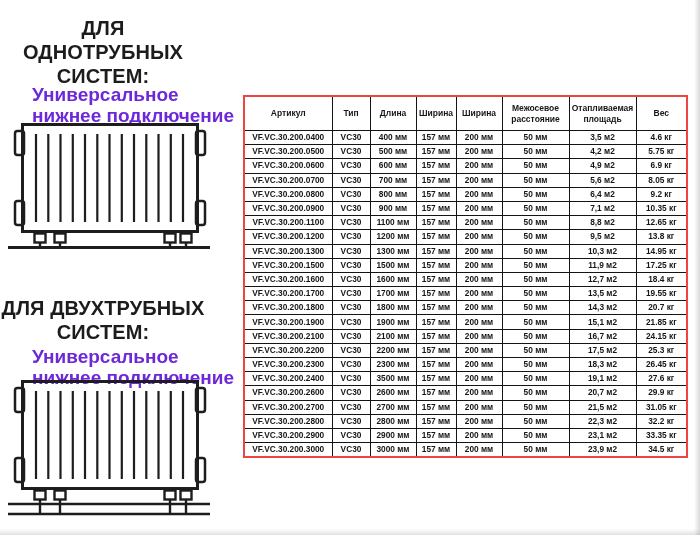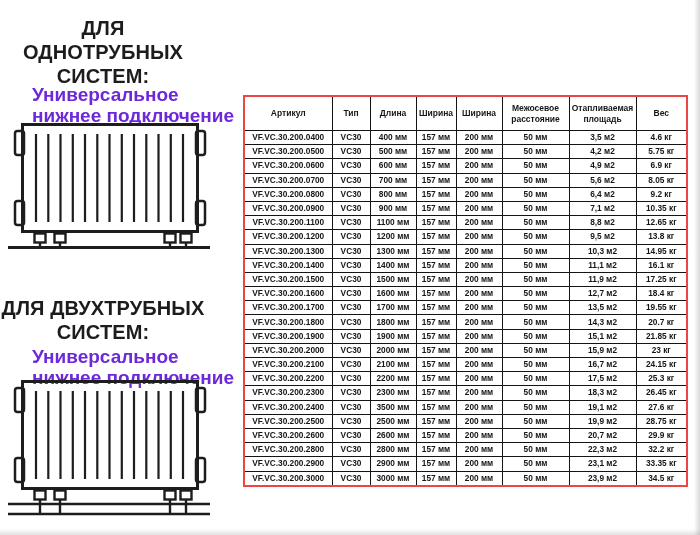--- a/index.html
+++ b/index.html
@@ -258,30 +258,20 @@
           <td>VF.VC.30.200.1300</td>
           <td>VC30</td>
           <td>1300 мм</td>
           <td>157 мм</td>
           <td>200 мм</td>
           <td>50 мм</td>
           <td>10,3 м2</td>
           <td>14.95 кг</td>
         </tr>
         <tr>
-          <td>VF.VC.30.200.1400</td>
-          <td>VC30</td>
-          <td>1400 мм</td>
-          <td>157 мм</td>
-          <td>200 мм</td>
-          <td>50 мм</td>
-          <td>11,1 м2</td>
-          <td>16.1 кг</td>
-        </tr>
-        <tr>
           <td>VF.VC.30.200.1500</td>
           <td>VC30</td>
           <td>1500 мм</td>
           <td>157 мм</td>
           <td>200 мм</td>
           <td>50 мм</td>
           <td>11,9 м2</td>
           <td>17.25 кг</td>
         </tr>
         <tr>
@@ -318,30 +308,20 @@
           <td>VF.VC.30.200.1900</td>
           <td>VC30</td>
           <td>1900 мм</td>
           <td>157 мм</td>
           <td>200 мм</td>
           <td>50 мм</td>
           <td>15,1 м2</td>
           <td>21.85 кг</td>
         </tr>
         <tr>
-          <td>VF.VC.30.200.2000</td>
-          <td>VC30</td>
-          <td>2000 мм</td>
-          <td>157 мм</td>
-          <td>200 мм</td>
-          <td>50 мм</td>
-          <td>15,9 м2</td>
-          <td>23 кг</td>
-        </tr>
-        <tr>
           <td>VF.VC.30.200.2100</td>
           <td>VC30</td>
           <td>2100 мм</td>
           <td>157 мм</td>
           <td>200 мм</td>
           <td>50 мм</td>
           <td>16,7 м2</td>
           <td>24.15 кг</td>
         </tr>
         <tr>
@@ -368,38 +348,38 @@
           <td>VF.VC.30.200.2400</td>
           <td>VC30</td>
           <td>3500 мм</td>
           <td>157 мм</td>
           <td>200 мм</td>
           <td>50 мм</td>
           <td>19,1 м2</td>
           <td>27.6 кг</td>
         </tr>
         <tr>
-          <td>VF.VC.30.200.2500</td>
-          <td>VC30</td>
-          <td>2500 мм</td>
-          <td>157 мм</td>
-          <td>200 мм</td>
-          <td>50 мм</td>
-          <td>19,9 м2</td>
-          <td>28.75 кг</td>
-        </tr>
-        <tr>
           <td>VF.VC.30.200.2600</td>
           <td>VC30</td>
           <td>2600 мм</td>
           <td>157 мм</td>
           <td>200 мм</td>
           <td>50 мм</td>
           <td>20,7 м2</td>
           <td>29.9 кг</td>
+        </tr>
+        <tr>
+          <td>VF.VC.30.200.2700</td>
+          <td>VC30</td>
+          <td>2700 мм</td>
+          <td>157 мм</td>
+          <td>200 мм</td>
+          <td>50 мм</td>
+          <td>21,5 м2</td>
+          <td>31.05 кг</td>
         </tr>
         <tr>
           <td>VF.VC.30.200.2800</td>
           <td>VC30</td>
           <td>2800 мм</td>
           <td>157 мм</td>
           <td>200 мм</td>
           <td>50 мм</td>
           <td>22,3 м2</td>
           <td>32.2 кг</td>

